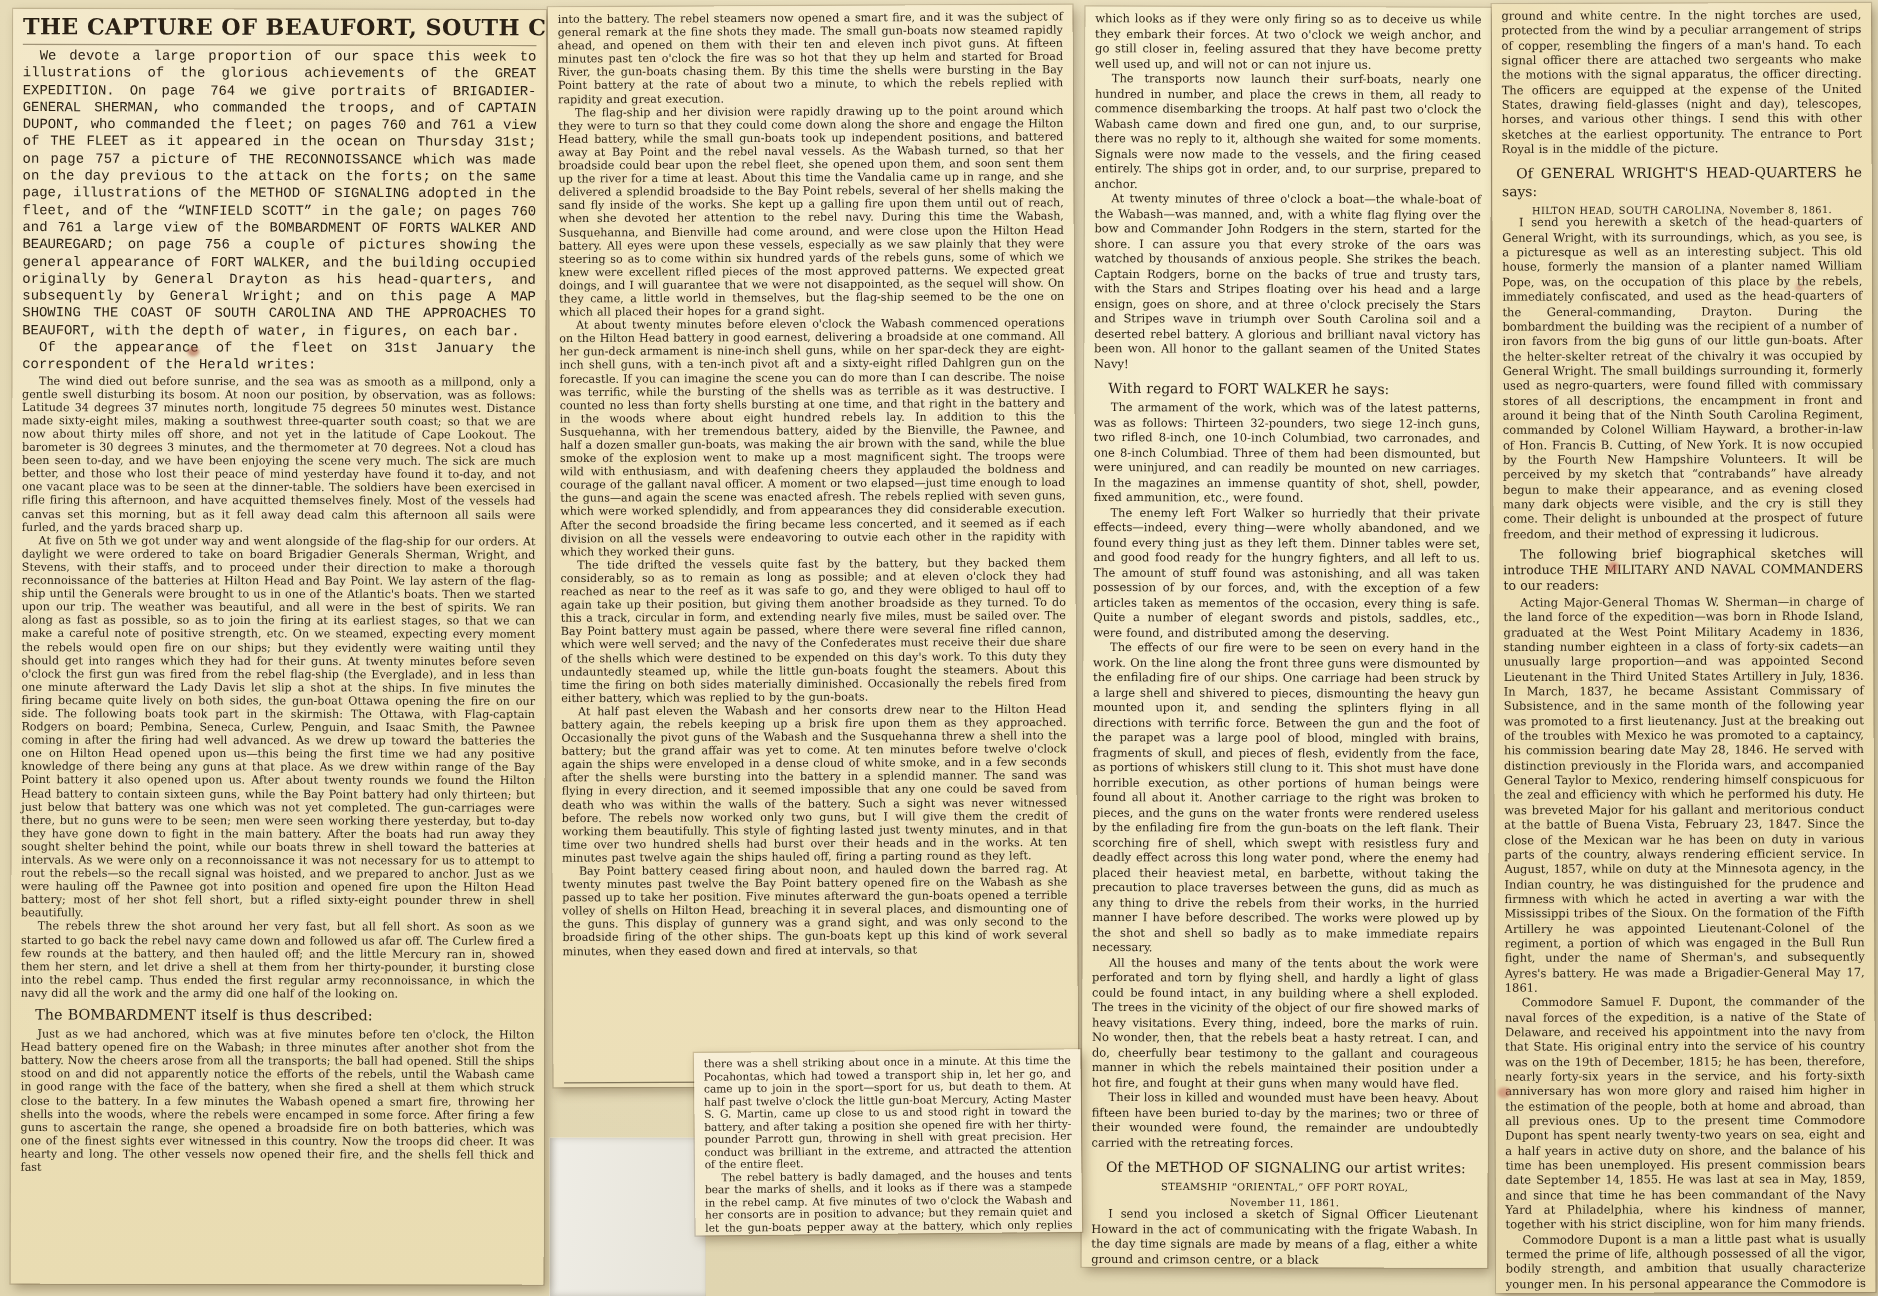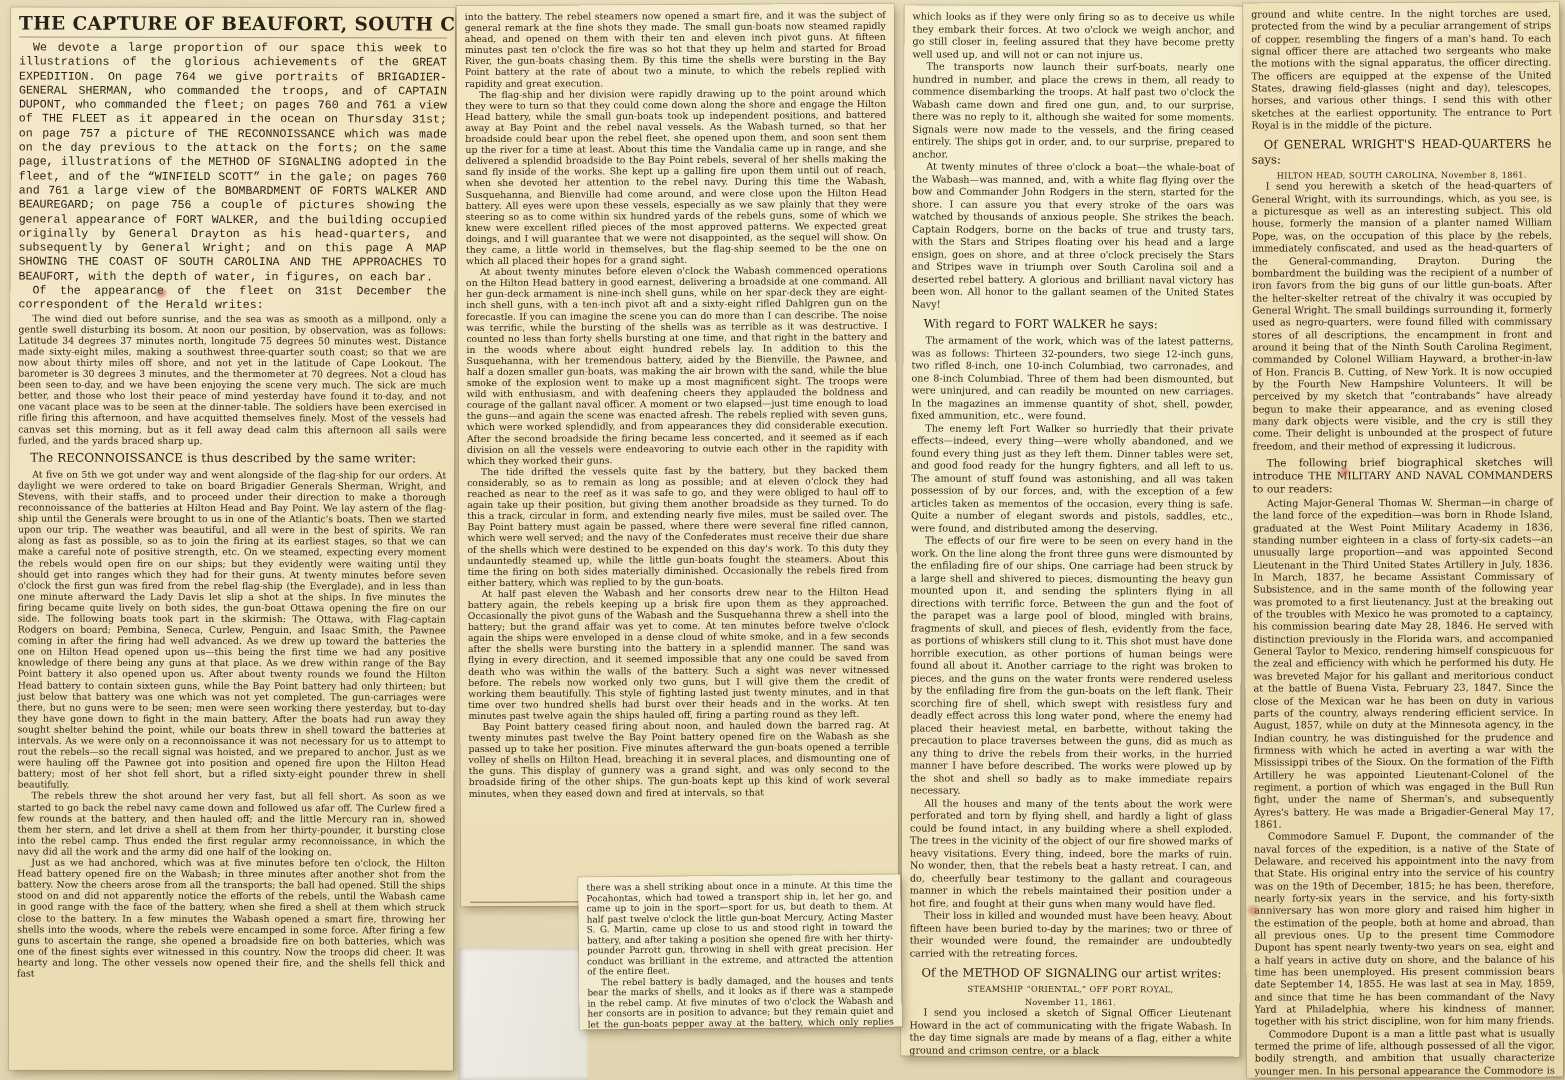--- a/index.html
+++ b/index.html
@@ -58,25 +58,25 @@
   .rule-underline{position:absolute;left:470px;top:901px;width:330px;height:1px;background:rgba(40,30,15,.55);transform:rotate(-.3deg);}
 </style>
 </head>
 <body>
 
 <div class="patch" id="patch-white"></div>
 
 <div class="clipping tone-a" id="col1">
   <h1>THE CAPTURE OF BEAUFORT, SOUTH CAROLINA.</h1>
   <p class="intro">We devote a large proportion of our space this week to illustrations of the glorious achievements of the GREAT EXPEDITION. On page 764 we give portraits of BRIGADIER-GENERAL SHERMAN, who commanded the troops, and of CAPTAIN DUPONT, who commanded the fleet; on pages 760 and 761 a view of THE FLEET as it appeared in the ocean on Thursday 31st; on page 757 a picture of THE RECONNOISSANCE which was made on the day previous to the attack on the forts; on the same page, illustrations of the METHOD OF SIGNALING adopted in the fleet, and of the “WINFIELD SCOTT” in the gale; on pages 760 and 761 a large view of the BOMBARDMENT OF FORTS WALKER AND BEAUREGARD; on page 756 a couple of pictures showing the general appearance of FORT WALKER, and the building occupied originally by General Drayton as his head-quarters, and subsequently by General Wright; and on this page A MAP SHOWING THE COAST OF SOUTH CAROLINA AND THE APPROACHES TO BEAUFORT, with the depth of water, in figures, on each bar.</p>
-  <p class="intro">Of the appearance of the fleet on 31st December the correspondent of the Herald writes:</p>
+  <p class="intro">Of the appearance of the fleet on 31st January the correspondent of the Herald writes:</p>
   <p class="fine">The wind died out before sunrise, and the sea was as smooth as a millpond, only a gentle swell disturbing its bosom. At noon our position, by observation, was as follows: Latitude 34 degrees 37 minutes north, longitude 75 degrees 50 minutes west. Distance made sixty-eight miles, making a southwest three-quarter south coast; so that we are now about thirty miles off shore, and not yet in the latitude of Cape Lookout. The barometer is 30 degrees 3 minutes, and the thermometer at 70 degrees. Not a cloud has been seen to-day, and we have been enjoying the scene very much. The sick are much better, and those who lost their peace of mind yesterday have found it to-day, and not one vacant place was to be seen at the dinner-table. The soldiers have been exercised in rifle firing this afternoon, and have acquitted themselves finely. Most of the vessels had canvas set this morning, but as it fell away dead calm this afternoon all sails were furled, and the yards braced sharp up.</p>
-  <p class="subhead">The RECONNOISSANCE is thus described by the same writer:</p>
   <p class="fine">At five on 5th we got under way and went alongside of the flag-ship for our orders. At daylight we were ordered to take on board Brigadier Generals Sherman, Wright, and Stevens, with their staffs, and to proceed under their direction to make a thorough reconnoissance of the batteries at Hilton Head and Bay Point. We lay astern of the flag-ship until the Generals were brought to us in one of the Atlantic's boats. Then we started upon our trip. The weather was beautiful, and all were in the best of spirits. We ran along as fast as possible, so as to join the firing at its earliest stages, so that we can make a careful note of positive strength, etc. On we steamed, expecting every moment the rebels would open fire on our ships; but they evidently were waiting until they should get into ranges which they had for their guns. At twenty minutes before seven o'clock the first gun was fired from the rebel flag-ship (the Everglade), and in less than one minute afterward the Lady Davis let slip a shot at the ships. In five minutes the firing became quite lively on both sides, the gun-boat Ottawa opening the fire on our side. The following boats took part in the skirmish: The Ottawa, with Flag-captain Rodgers on board; Pembina, Seneca, Curlew, Penguin, and Isaac Smith, the Pawnee coming in after the firing had well advanced. As we drew up toward the batteries the one on Hilton Head opened upon us—this being the first time we had any positive knowledge of there being any guns at that place. As we drew within range of the Bay Point battery it also opened upon us. After about twenty rounds we found the Hilton Head battery to contain sixteen guns, while the Bay Point battery had only thirteen; but just below that battery was one which was not yet completed. The gun-carriages were there, but no guns were to be seen; men were seen working there yesterday, but to-day they have gone down to fight in the main battery. After the boats had run away they sought shelter behind the point, while our boats threw in shell toward the batteries at intervals. As we were only on a reconnoissance it was not necessary for us to attempt to rout the rebels—so the recall signal was hoisted, and we prepared to anchor. Just as we were hauling off the Pawnee got into position and opened fire upon the Hilton Head battery; most of her shot fell short, but a rifled sixty-eight pounder threw in shell beautifully.</p>
   <p class="fine">The rebels threw the shot around her very fast, but all fell short. As soon as we started to go back the rebel navy came down and followed us afar off. The Curlew fired a few rounds at the battery, and then hauled off; and the little Mercury ran in, showed them her stern, and let drive a shell at them from her thirty-pounder, it bursting close into the rebel camp. Thus ended the first regular army reconnoissance, in which the navy did all the work and the army did one half of the looking on.</p>
+  <p class="subhead">The BOMBARDMENT itself is thus described:</p>
   <p class="fine">Just as we had anchored, which was at five minutes before ten o'clock, the Hilton Head battery opened fire on the Wabash; in three minutes after another shot from the battery. Now the cheers arose from all the transports; the ball had opened. Still the ships stood on and did not apparently notice the efforts of the rebels, until the Wabash came in good range with the face of the battery, when she fired a shell at them which struck close to the battery. In a few minutes the Wabash opened a smart fire, throwing her shells into the woods, where the rebels were encamped in some force. After firing a few guns to ascertain the range, she opened a broadside fire on both batteries, which was one of the finest sights ever witnessed in this country. Now the troops did cheer. It was hearty and long. The other vessels now opened their fire, and the shells fell thick and fast</p>
 </div>
 
 <div class="clipping tone-b" id="col2">
   <p class="fine noindent">into the battery. The rebel steamers now opened a smart fire, and it was the subject of general remark at the fine shots they made. The small gun-boats now steamed rapidly ahead, and opened on them with their ten and eleven inch pivot guns. At fifteen minutes past ten o'clock the fire was so hot that they up helm and started for Broad River, the gun-boats chasing them. By this time the shells were bursting in the Bay Point battery at the rate of about two a minute, to which the rebels replied with rapidity and great execution.</p>
   <p class="fine">The flag-ship and her division were rapidly drawing up to the point around which they were to turn so that they could come down along the shore and engage the Hilton Head battery, while the small gun-boats took up independent positions, and battered away at Bay Point and the rebel naval vessels. As the Wabash turned, so that her broadside could bear upon the rebel fleet, she opened upon them, and soon sent them up the river for a time at least. About this time the Vandalia came up in range, and she delivered a splendid broadside to the Bay Point rebels, several of her shells making the sand fly inside of the works. She kept up a galling fire upon them until out of reach, when she devoted her attention to the rebel navy. During this time the Wabash, Susquehanna, and Bienville had come around, and were close upon the Hilton Head battery. All eyes were upon these vessels, especially as we saw plainly that they were steering so as to come within six hundred yards of the rebels guns, some of which we knew were excellent rifled pieces of the most approved patterns. We expected great doings, and I will guarantee that we were not disappointed, as the sequel will show. On they came, a little world in themselves, but the flag-ship seemed to be the one on which all placed their hopes for a grand sight.</p>
   <p class="fine">At about twenty minutes before eleven o'clock the Wabash commenced operations on the Hilton Head battery in good earnest, delivering a broadside at one command. All her gun-deck armament is nine-inch shell guns, while on her spar-deck they are eight-inch shell guns, with a ten-inch pivot aft and a sixty-eight rifled Dahlgren gun on the forecastle. If you can imagine the scene you can do more than I can describe. The noise was terrific, while the bursting of the shells was as terrible as it was destructive. I counted no less than forty shells bursting at one time, and that right in the battery and in the woods where about eight hundred rebels lay. In addition to this the Susquehanna, with her tremendous battery, aided by the Bienville, the Pawnee, and half a dozen smaller gun-boats, was making the air brown with the sand, while the blue smoke of the explosion went to make up a most magnificent sight. The troops were wild with enthusiasm, and with deafening cheers they applauded the boldness and courage of the gallant naval officer. A moment or two elapsed—just time enough to load the guns—and again the scene was enacted afresh. The rebels replied with seven guns, which were worked splendidly, and from appearances they did considerable execution. After the second broadside the firing became less concerted, and it seemed as if each division on all the vessels were endeavoring to outvie each other in the rapidity with which they worked their guns.</p>
   <p class="fine">The tide drifted the vessels quite fast by the battery, but they backed them considerably, so as to remain as long as possible; and at eleven o'clock they had reached as near to the reef as it was safe to go, and they were obliged to haul off to again take up their position, but giving them another broadside as they turned. To do this a track, circular in form, and extending nearly five miles, must be sailed over. The Bay Point battery must again be passed, where there were several fine rifled cannon, which were well served; and the navy of the Confederates must receive their due share of the shells which were destined to be expended on this day's work. To this duty they undauntedly steamed up, while the little gun-boats fought the steamers. About this time the firing on both sides materially diminished. Occasionally the rebels fired from either battery, which was replied to by the gun-boats.</p>
   <p class="fine">At half past eleven the Wabash and her consorts drew near to the Hilton Head battery again, the rebels keeping up a brisk fire upon them as they approached. Occasionally the pivot guns of the Wabash and the Susquehanna threw a shell into the battery; but the grand affair was yet to come. At ten minutes before twelve o'clock again the ships were enveloped in a dense cloud of white smoke, and in a few seconds after the shells were bursting into the battery in a splendid manner. The sand was flying in every direction, and it seemed impossible that any one could be saved from death who was within the walls of the battery. Such a sight was never witnessed before. The rebels now worked only two guns, but I will give them the credit of working them beautifully. This style of fighting lasted just twenty minutes, and in that time over two hundred shells had burst over their heads and in the works. At ten minutes past twelve again the ships hauled off, firing a parting round as they left.</p>
   <p class="fine">Bay Point battery ceased firing about noon, and hauled down the barred rag. At twenty minutes past twelve the Bay Point battery opened fire on the Wabash as she passed up to take her position. Five minutes afterward the gun-boats opened a terrible volley of shells on Hilton Head, breaching it in several places, and dismounting one of the guns. This display of gunnery was a grand sight, and was only second to the broadside firing of the other ships. The gun-boats kept up this kind of work several minutes, when they eased down and fired at intervals, so that</p>

